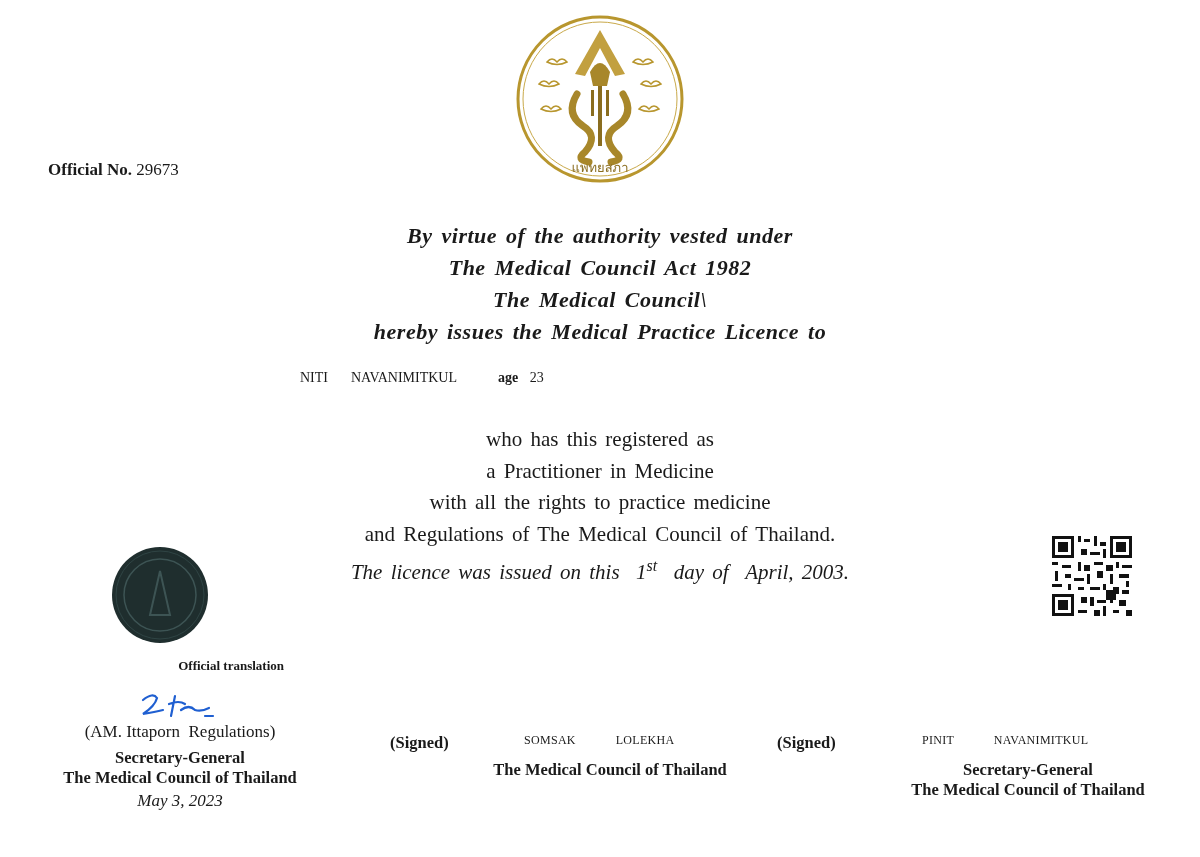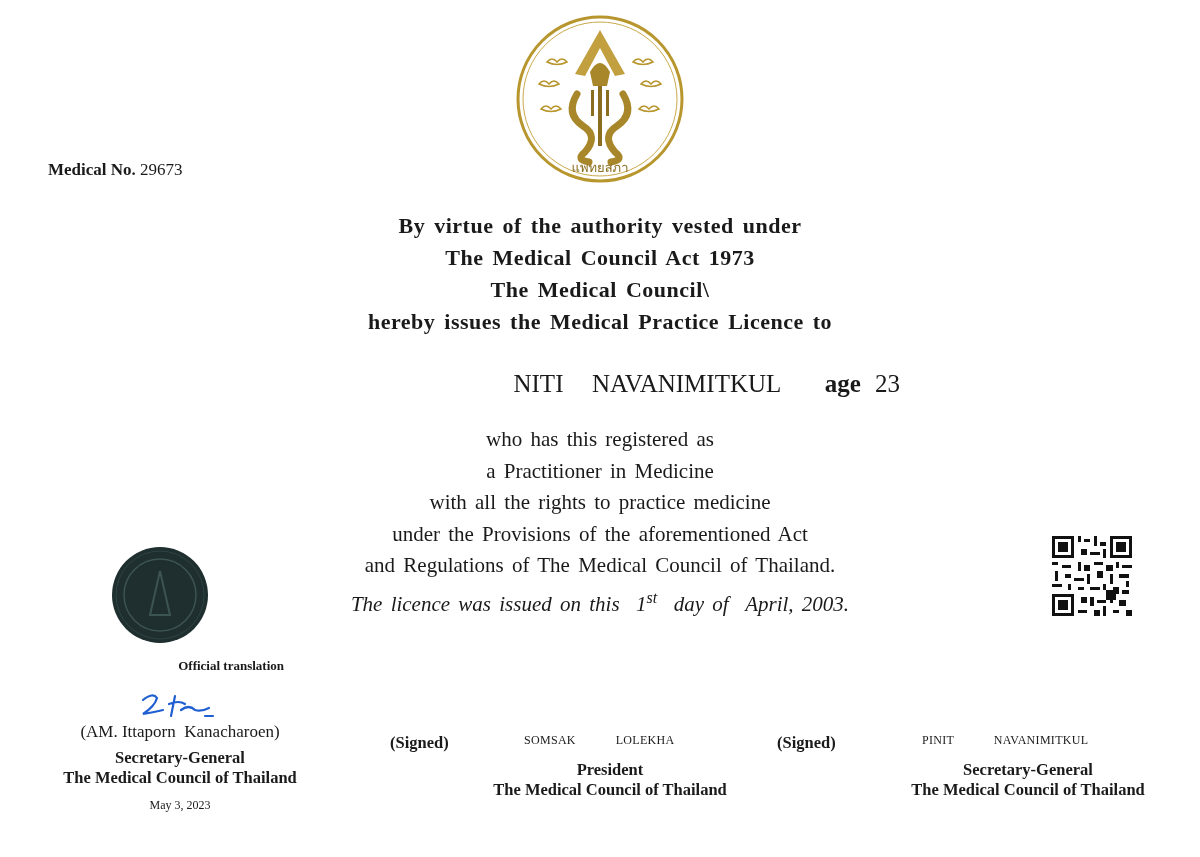--- a/index.html
+++ b/index.html
@@ -4,43 +4,43 @@
   <style>
     html, body { margin: 0; padding: 0; }
     body {
       width: 1200px; height: 857px; background: #ffffff; position: relative; overflow: hidden;
       font-family: "Liberation Serif", "DejaVu Serif", serif; color: #1a1a1a;
     }
     .abs { position: absolute; }
     .licence-no { left: 48px; top: 160px; font-size: 17px; }
     .licence-no .lbl { font-weight: bold; }
     .seal { left: 515px; top: 14px; width: 170px; height: 170px; }
-    .auth-block { left: 300px; width: 600px; top: 210px; font-weight: bold; font-size: 22px; line-height: 32px; text-align: center; letter-spacing: 0.5px; word-spacing: 3px; }
-    .name-line { left: 300px; width: 600px; top: 370px; font-size: 25px; text-align: right; word-spacing: 8px; }
+    .auth-block { left: 300px; width: 600px; top: 220px; font-style: italic; font-weight: bold; font-size: 22px; line-height: 32px; text-align: center; letter-spacing: 0.5px; word-spacing: 3px; }
+    .name-line { left: 300px; width: 600px; top: 370px; font-size: 14px; text-align: left; word-spacing: 8px; }
     .name-line .age { font-weight: bold; margin-left: 30px; }
     .body-block { left: 280px; width: 640px; top: 424px; font-size: 21px; line-height: 31.5px; text-align: center; word-spacing: 3px; }
     .issued { font-style: italic; }
     .issued sup { font-size: 16px; }
     .stamp { left: 110px; top: 545px; width: 100px; height: 100px; }
     .qr { left: 1052px; top: 536px; width: 80px; height: 80px; }
     .official { left: 84px; width: 200px; top: 658px; font-weight: bold; font-size: 13px; text-align: right; }
     .sig1 { left: 30px; width: 300px; top: 690px; text-align: center; }
     .sig1 .scribble { height: 30px; }
     .sig1 .name { font-size: 17px; margin-top: 2px; }
     .sig1 .title { font-weight: bold; font-size: 16.5px; line-height: 20px; margin-top: 6px; }
-    .sig1 .date { font-size: 12px; margin-top: 10px; }
+    .sig1 .date { font-size: 17px; margin-top: 3px; font-style: italic; }
     .signed { font-weight: bold; font-size: 16.5px; top: 733px; }
     .signer { font-size: 12px; top: 733px; word-spacing: 10px; letter-spacing: 0.3px; }
     .role { font-weight: bold; font-size: 16.5px; line-height: 20px; text-align: center; }
   </style>
 </head>
 <body>
 
 <div class="abs licence-no">
-  <span class="lbl">Medical No.</span>
+  <span class="lbl">Official No.</span>
   <span>29673</span>
 </div>
 
 <div class="abs seal">
   <svg width="170" height="170" viewBox="0 0 170 170">
     <circle cx="85" cy="85" r="82" fill="#fff" stroke="#b8962e" stroke-width="3"></circle>
     <circle cx="85" cy="85" r="77" fill="none" stroke="#c9a94a" stroke-width="1"></circle>
 
     <path d="M85 16 L60 60 L70 62 L85 34 L100 62 L110 60 Z" fill="#c2a040"></path>
     <path d="M75 58 Q85 40 95 58 L92 72 L78 72 Z" fill="#a8872a"></path>
@@ -58,36 +58,35 @@
       <path d="M126 70 q5 -6 10 0 q5 -6 10 0 q-10 5 -20 0z"></path>
       <path d="M26 95 q5 -6 10 0 q5 -6 10 0 q-10 5 -20 0z"></path>
       <path d="M124 95 q5 -6 10 0 q5 -6 10 0 q-10 5 -20 0z"></path>
     </g>
     <text x="85" y="158" text-anchor="middle" font-size="13" fill="#8a6d1f" font-family="DejaVu Sans, sans-serif">แพทยสภา</text>
   </svg>
 </div>
 
 <div class="abs auth-block">
   <div>By virtue of the authority vested under</div>
-  <div>The Medical Council Act 1973</div>
+  <div>The Medical Council Act 1982</div>
   <div>The Medical Council\</div>
   <div>hereby issues the Medical Practice Licence to</div>
 </div>
 
 <div class="abs name-line">
   <span style="white-space:pre">NITI  NAVANIMITKUL</span>
   <span class="age">age</span>
   <span>23</span>
 </div>
 
 <div class="abs body-block">
   <div>who has this registered as</div>
   <div>a Practitioner in Medicine</div>
   <div>with all the rights to practice medicine</div>
-  <div>under the Provisions of the aforementioned Act</div>
   <div>and Regulations of The Medical Council of Thailand.</div>
   <div class="issued">
     <span>The licence was issued on this</span>
     &nbsp;<span>1</span><sup>st</sup>
     &nbsp;<span>day of</span>
     &nbsp;<span>April, 2003.</span>
   </div>
 </div>
 
 <div class="abs stamp">
@@ -160,30 +159,29 @@
 
 <div class="abs official">Official translation</div>
 
 <div class="abs sig1">
   <div class="scribble">
     <svg width="90" height="30" viewBox="0 0 90 30">
       <path d="M8 10 Q18 2 22 8 Q20 16 8 24 Q20 22 28 20" fill="none" stroke="#1f5fd1" stroke-width="2.2" stroke-linecap="round"></path>
       <path d="M40 6 L36 26 M34 14 Q44 10 50 14 M46 20 Q54 14 60 20 Q66 22 74 18 M70 26 L78 26" fill="none" stroke="#1f5fd1" stroke-width="2.2" stroke-linecap="round"></path>
     </svg>
   </div>
-  <div class="name" style="white-space:pre">(AM. Ittaporn  Kanacharoen)</div>
+  <div class="name" style="white-space:pre">(AM. Ittaporn  Regulations)</div>
   <div class="title">Secretary-General</div>
   <div class="title" style="margin-top:0">The Medical Council of Thailand</div>
   <div class="date">May 3, 2023</div>
 </div>
 
 <div class="abs signed" style="left:390px">(Signed)</div>
 <div class="abs signer" style="left:524px; white-space:pre">SOMSAK   LOLEKHA</div>
 <div class="abs role" style="left:460px; width:300px; top:760px">
-  <div>President</div>
   <div>The Medical Council of Thailand</div>
 </div>
 
 <div class="abs signed" style="left:777px">(Signed)</div>
 <div class="abs signer" style="left:922px; white-space:pre">PINIT   NAVANIMITKUL</div>
 <div class="abs role" style="left:878px; width:300px; top:760px">
   <div>Secretary-General</div>
   <div>The Medical Council of Thailand</div>
 </div>
 

